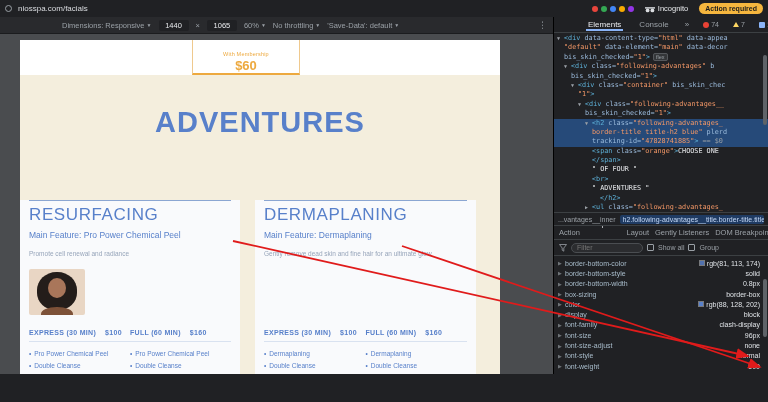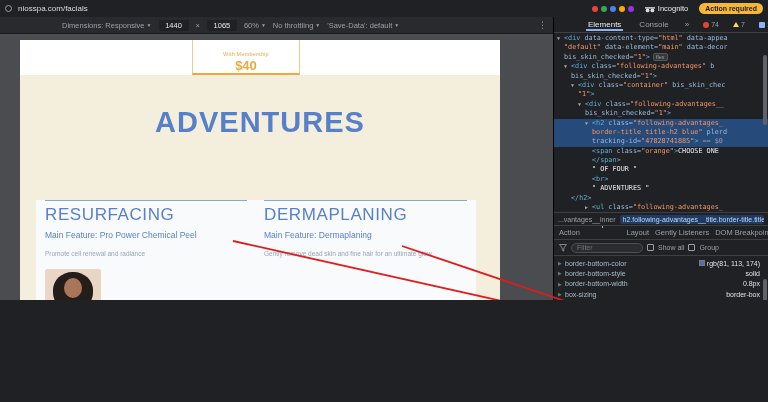--- a/index.html
+++ b/index.html
@@ -1,17 +1,17 @@
 <!DOCTYPE html>
 <html><head>
 <meta charset="utf-8">
 <style>
   *{margin:0;padding:0;box-sizing:border-box}
   html,body{width:768px;height:402px;overflow:hidden;background:#202124;font-family:"Liberation Sans",sans-serif}
-  #stage{position:relative;width:768px;height:300px;overflow:hidden}
+  #stage{position:relative;width:768px;height:374px;overflow:hidden}
 
   
   #urlbar{position:absolute;left:0;top:0;width:768px;height:17px;background:#202124;display:flex;align-items:center;gap:4px;padding:0 5px;z-index:6}
   .site-icon{width:7px;height:7px;border:1px solid #9aa0a6;border-radius:50%;flex:0 0 auto}
   #url-text{font-size:8px;color:#dadce0;margin-left:2px}
   .flex-spacer{flex:1}
   .ext-dot{width:6px;height:6px;border-radius:50%;margin-left:3px;flex:0 0 auto}
   .incog{display:flex;align-items:center;gap:3px;margin-left:7px}
   .incog-label{font-size:7.5px;color:#e8eaed}
   .action-btn{margin-left:7px;background:#f5b63e;color:#1c1c1c;font-size:7px;font-weight:700;padding:2px 6px;border-radius:8px;white-space:nowrap}
@@ -30,21 +30,21 @@
   .price-cell{flex:1;text-align:center;padding-top:11px}
   .price-cell + .price-cell{border-left:1px solid #efc98e}
   .mem-label{font-size:5.5px;color:#eda93f;letter-spacing:0.2px;white-space:nowrap}
   .price-val{font-size:13px;color:#eda93f;font-weight:700;margin-top:1px}
   #cream{position:absolute;left:0;top:35px;width:480px;height:327px;background:#f4eedd}
   #heading{position:absolute;left:0;top:66px;width:480px;text-align:center;font-size:29px;line-height:32px;font-weight:600;letter-spacing:1px}
   .h-orange{color:#f0a13a}
   .h-blue{color:#5880ca}
 
   .card{position:absolute;top:160px;width:220px;height:202px;background:#f9fafc;padding:0 9px}
-  #card-0{left:16px}
+  #card-0{left:0}
   #card-1{left:235px;width:221px}
   .card-title{border-top:1px solid #8ba6d2;padding-top:4px;font-size:17px;letter-spacing:0.6px;color:#5880ca;font-weight:500}
   .card-feature{margin-top:5px;font-size:8.5px;color:#5880ca}
   .card-desc{margin-top:10px;font-size:6.5px;color:#97a5ba}
   .photo,.photo-spacer{margin-top:12px;width:56px;height:46px;border-radius:2px}
   .photo{background:#e9d6c4;position:relative;overflow:hidden}
   .photo .hair{position:absolute;left:14%;top:7%;width:72%;height:82%;background:#241d1a;border-radius:48% 48% 45% 45%}
   .photo .face{position:absolute;left:34%;top:20%;width:32%;height:44%;background:#a9765a;border-radius:50%}
   .photo .body{position:absolute;left:22%;bottom:-12%;width:56%;height:30%;background:#7d5138;border-radius:50% 50% 0 0}
   .price-row{margin-top:14px;display:flex;border-bottom:1px solid #d9e2f0;padding-bottom:5px}
@@ -150,21 +150,21 @@
     </span>
     <span class="devbar-kebab">⋮</span>
   </div>
 
   <div id="canvas"></div>
   <div id="viewport">
 
     <div id="price-strip">
       <div class="price-cell">
         <div class="mem-label">With Membership</div>
-        <div class="price-val">$40</div>
+        <div class="price-val">$60</div>
       </div>
     </div>
 
     <div id="cream"></div>
 
     <div id="heading">
       <div class="h-blue">ADVENTURES</div>
     </div>
 
     <div class="card" id="card-0">
@@ -299,21 +299,21 @@
         <div class="tree-line" style="padding-left: 24px;"><span class="tk-ar">▼</span><span class="tk-tg">&lt;div</span><span class="tk-at"> class=</span><span class="tk-av">"following-advantages__</span></div>
         <div class="tree-line" style="padding-left: 31px;"><span class="tk-at">bis_skin_checked=</span><span class="tk-av">"1"</span><span class="tk-tg">&gt;</span></div>
         <div class="tree-line sel" style="padding-left: 31px;"><span class="tk-ar">▼</span><span class="tk-tg">&lt;h2</span><span class="tk-at"> class=</span><span class="tk-av">"following-advantages_</span></div>
         <div class="tree-line sel" style="padding-left: 38px;"><span class="tk-av">border-title title-h2 blue"</span><span class="tk-at"> plerd</span></div>
         <div class="tree-line sel" style="padding-left: 38px;"><span class="tk-at">tracking-id=</span><span class="tk-av">"47828741885"</span><span class="tk-tg">&gt;</span><span class="tk-mu"> == $0</span></div>
         <div class="tree-line" style="padding-left: 38px;"><span class="tk-tg">&lt;span</span><span class="tk-at"> class=</span><span class="tk-av">"orange"</span><span class="tk-tg">&gt;</span><span class="tk-tx">CHOOSE ONE</span></div>
         <div class="tree-line" style="padding-left: 38px;"><span class="tk-tg">&lt;/span&gt;</span></div>
         <div class="tree-line" style="padding-left: 38px;"><span class="tk-tx">" OF FOUR "</span></div>
         <div class="tree-line" style="padding-left: 38px;"><span class="tk-tg">&lt;br&gt;</span></div>
         <div class="tree-line" style="padding-left: 38px;"><span class="tk-tx">" ADVENTURES "</span></div>
-        <div class="tree-line" style="padding-left: 17px;"><span class="tk-tg">&lt;/h2&gt;</span></div>
+        <div class="tree-line" style="padding-left: 46px;"><span class="tk-tg">&lt;/h2&gt;</span></div>
         <div class="tree-line" style="padding-left: 31px;"><span class="tk-ar">▶</span><span class="tk-tg">&lt;ul</span><span class="tk-at"> class=</span><span class="tk-av">"following-advantages_</span></div>
       </div>
 
     <div class="dt-crumbs">
       <span>...vantages__inner</span>
       <span class="crumb-chip">h2.following-advantages__title.border-title.title-h2.blue</span>
     </div>
 
     <div class="dt-paneltabs">
       <span class="panel-tab">Action</span>

